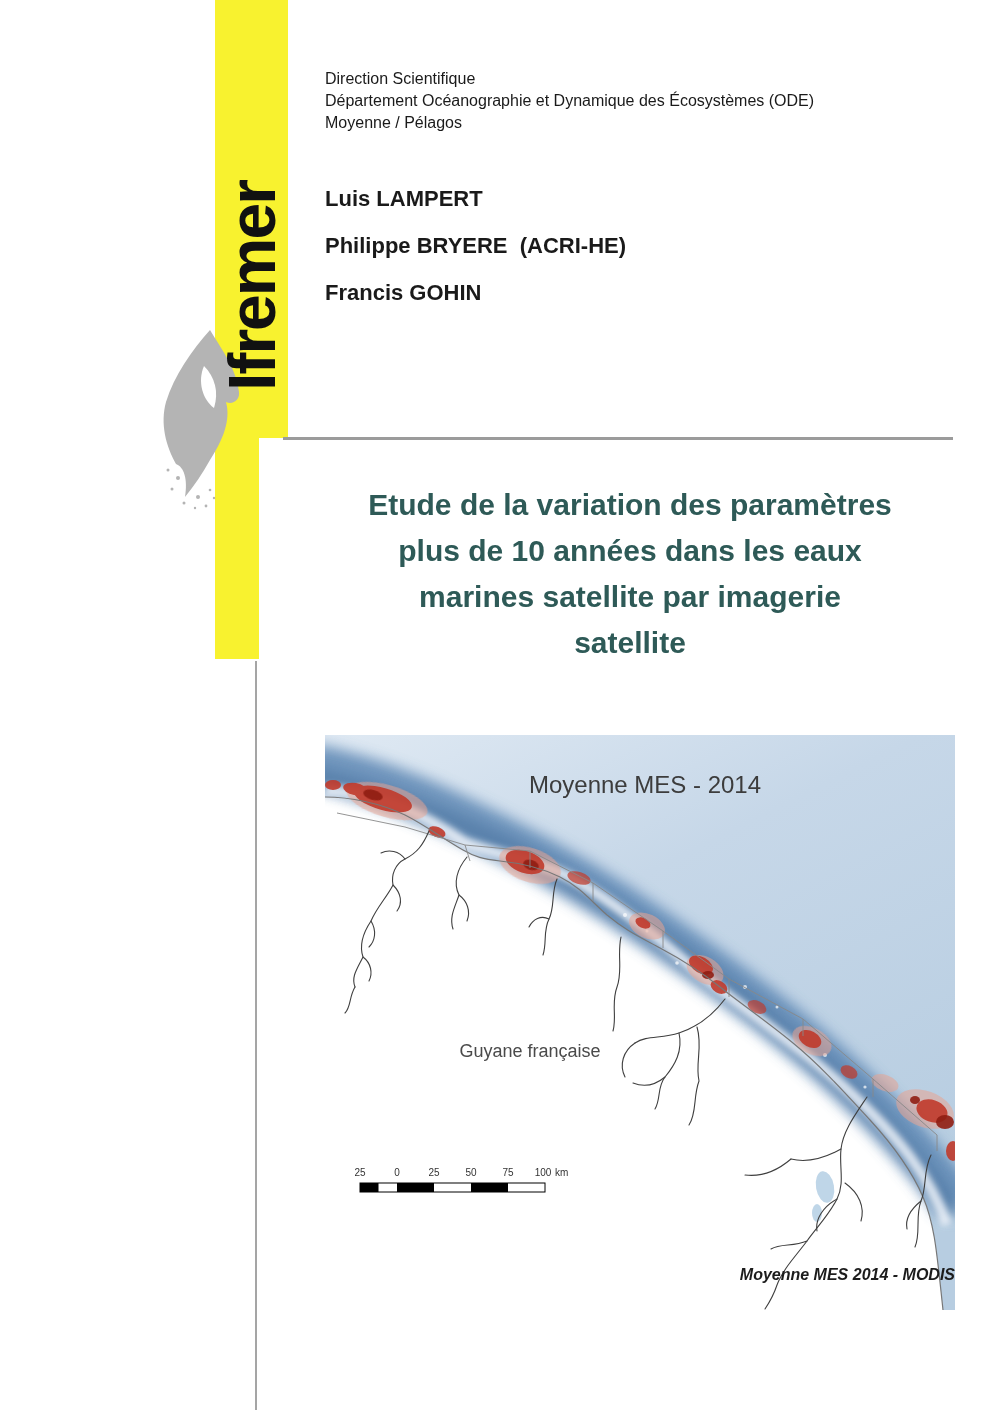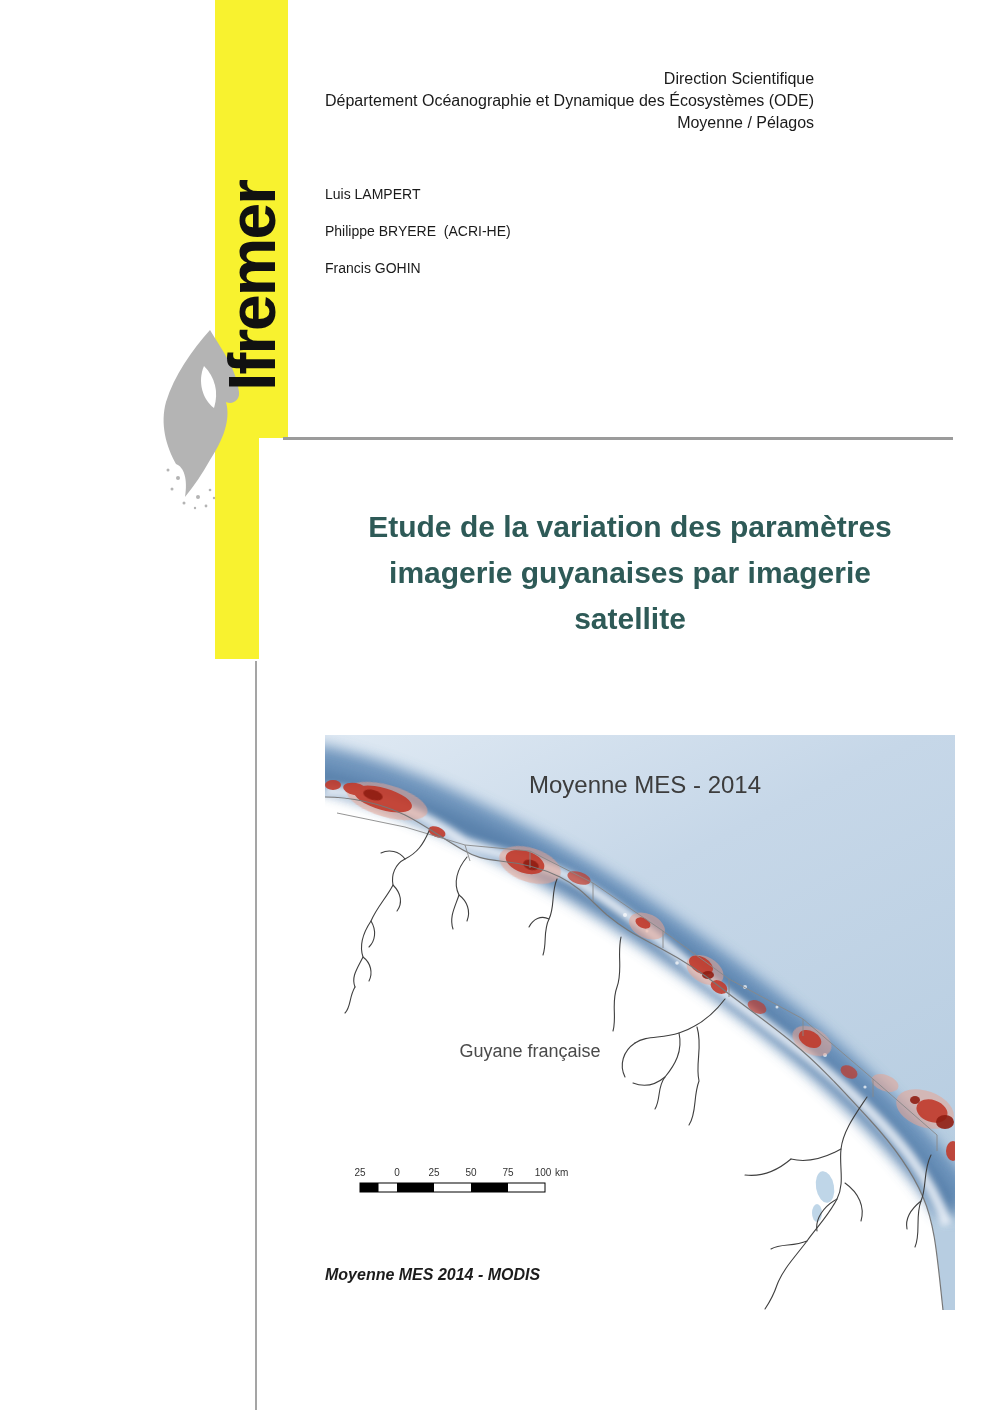--- a/index.html
+++ b/index.html
@@ -12,33 +12,33 @@
   
   .band-wide   { position:absolute; left:215px; top:0;     width:73px; height:438px; background:#f8f22f; }
   .band-narrow { position:absolute; left:215px; top:438px; width:44px; height:221px; background:#f8f22f; }
   .vrule       { position:absolute; left:255px; top:661px;  width:2px;  height:749px; background:#a5a5a5; }
   .bird        { position:absolute; left:148px; top:328px;  width:116px; height:185px; }
   .brandbox    { position:absolute; left:206px; top:128px;  width:92px; height:315px;
                  display:flex; align-items:center; justify-content:center; }
   .brand       { transform:rotate(-90deg); white-space:nowrap;
                  font-size:66px; font-weight:bold; letter-spacing:-2px; color:#111; line-height:1; }
   
-  .hdr   { position:absolute; left:325px; top:68px; font-size:16px; line-height:22px;text-align:right; }
+  .hdr   { position:absolute; left:325px; top:68px; font-size:16px; line-height:22px; }
   .hdr p { margin:0; }
-  .authors { position:absolute; left:325px; top:186px; font-size:14px; font-weight:normal; }
+  .authors { position:absolute; left:325px; top:186px; font-size:22px; font-weight:bold; }
   .authors p { margin:0 0 21px 0; white-space:pre-wrap; }
   .dateline { position:absolute; left:325px; top:342px; font-size:19px; white-space:pre-wrap; }
   .hrule { position:absolute; left:283px; top:437px; width:670px; height:3px; background:#9b9b9b; }
   
-  .rtitle { position:absolute; left:290px; top:504px; width:680px; text-align:center; }
+  .rtitle { position:absolute; left:290px; top:482px; width:680px; text-align:center; }
   .rtitle div { font-size:30px; font-weight:bold; line-height:46px; color:#2e5a57; }
   
   .map { position:absolute; left:325px; top:735px; width:630px; height:575px; }
   svg text { font-family:"Liberation Sans", sans-serif; }
-  .caption { position:absolute; left:325px; top:1266px; width:630px; text-align:left;
+  .caption { position:absolute; left:325px; top:1266px; width:630px; text-align:right;
              font-size:16px; font-weight:bold; font-style:italic; color:#1c1c1c; }
 </style>
 </head>
 <body>
 
 <div class="page">
 
   <div class="band-wide"></div>
   <div class="band-narrow"></div>
 
@@ -77,21 +77,22 @@
     <p>Luis LAMPERT</p>
     <p>Philippe BRYERE  (ACRI-HE)</p>
     <p>Francis GOHIN</p>
   </div>
 
 
   <div class="hrule"></div>
 
   <div class="rtitle">
     <div>Etude de la variation des paramètres</div>
-    <div>imagerie guyanaises par imagerie</div>
+    <div>plus de 10 années dans les eaux</div>
+    <div>marines satellite par imagerie</div>
     <div>satellite</div>
   </div>
 
   <svg class="map" viewBox="0 0 630 575">
     <defs>
       <linearGradient id="oceanGrad" x1="0" y1="0" x2="0.55" y2="1">
         <stop offset="0" stop-color="#dfe9f3"></stop>
         <stop offset="0.4" stop-color="#c6d7e8"></stop>
         <stop offset="1" stop-color="#b7cde1"></stop>
       </linearGradient>

